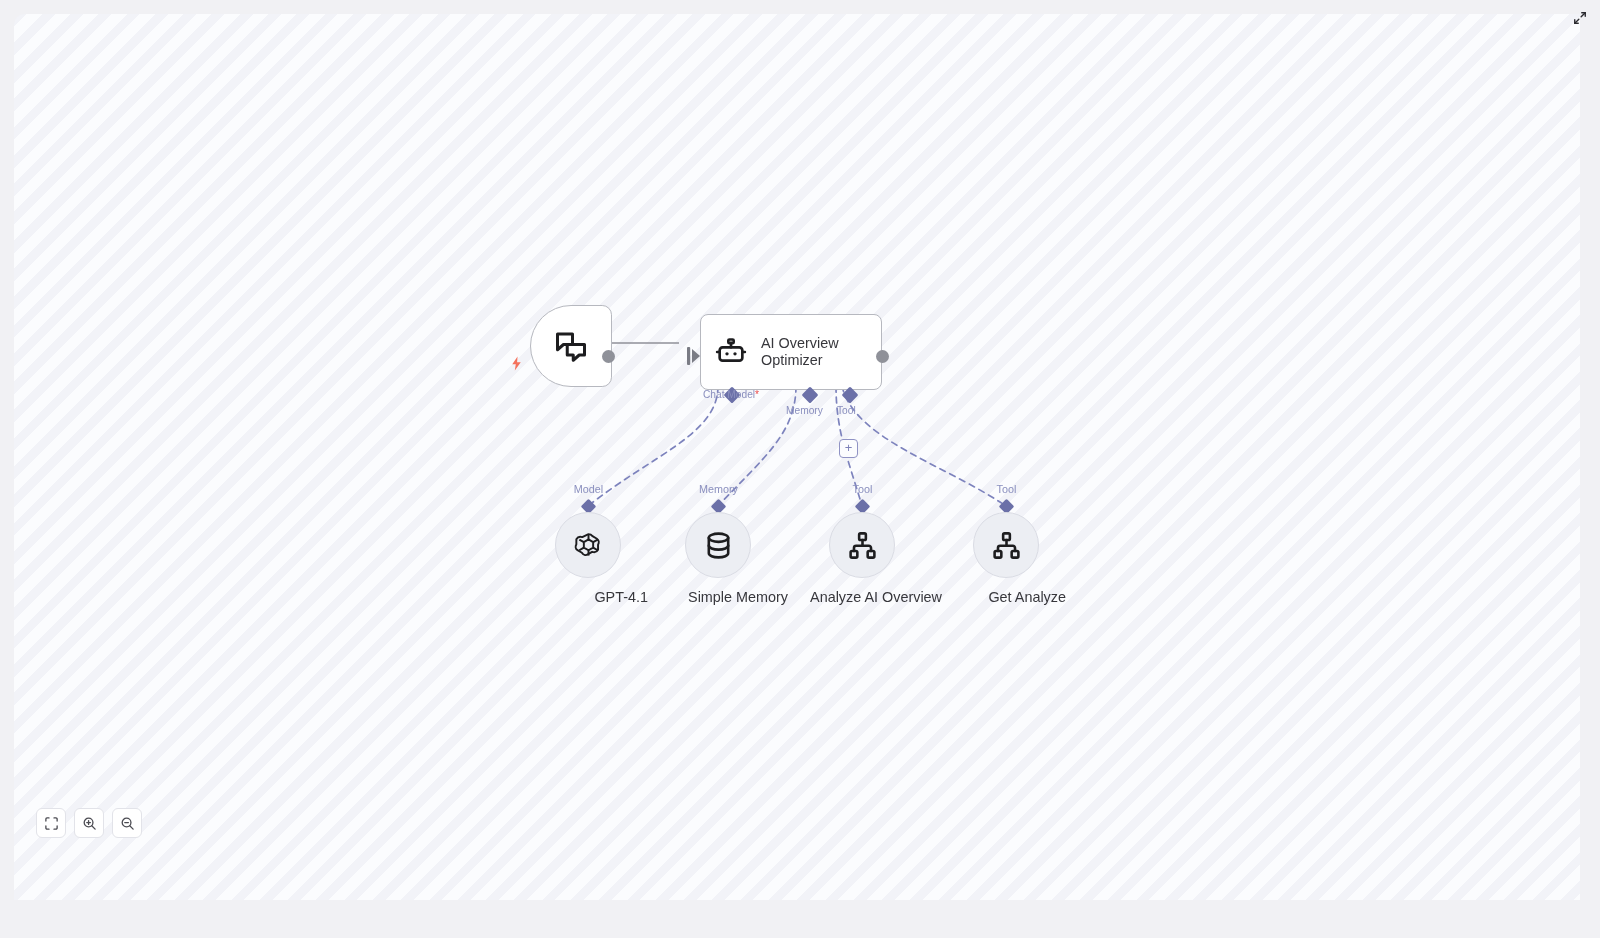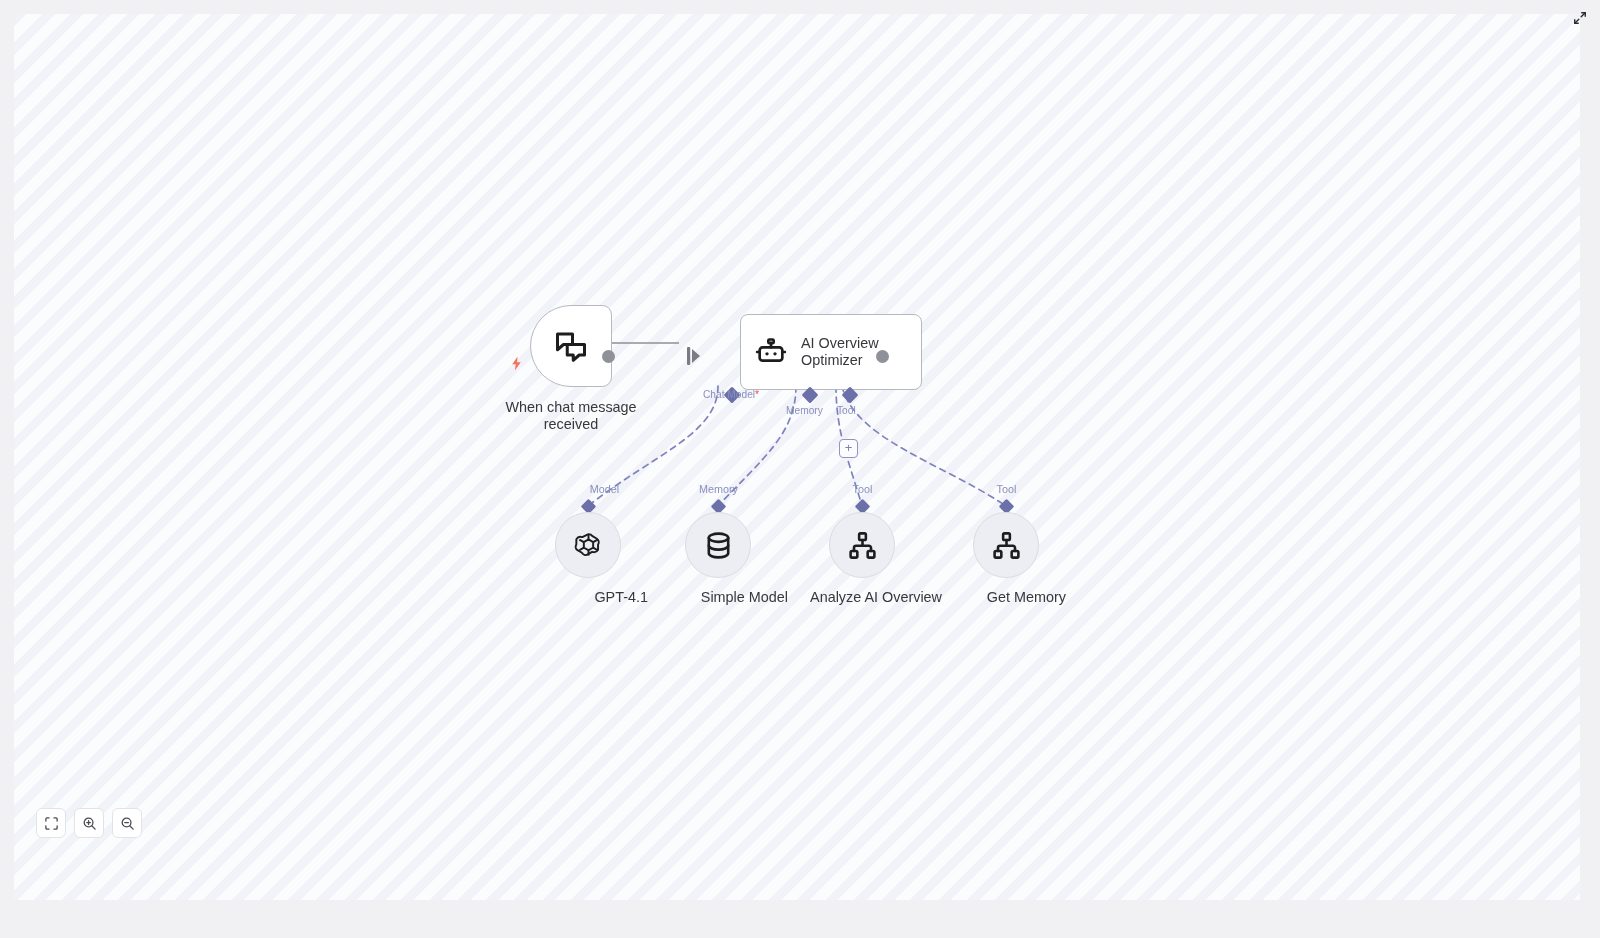--- a/index.html
+++ b/index.html
@@ -82,21 +82,21 @@
     position: absolute;
     left: 494px;
     top: 341px;
     width: 17px;
     height: 26px;
     color: #f4715c;
   }
 
   
   #agent-node {
-    left: 726px;
+    left: 686px;
     top: 300px;
     width: 182px;
     height: 76px;
     background: #ffffff;
     border: 1.4px solid #b6b8bf;
     border-radius: 8px;
     display: flex;
     align-items: center;
     padding-left: 14px;
     gap: 14px;
@@ -280,22 +280,20 @@
 
     <div class="node" id="trigger-node">
       <span class="glyph">
         <svg viewBox="0 0 24 24" fill="none" stroke="currentColor" stroke-width="2" stroke-linecap="round" stroke-linejoin="round">
           <path d="M3 4 h10 v7 h-6 l-4 3.5 V4 z"></path>
           <path d="M9.5 11 h11.5 v7 h-3.5 l-4 3.5 V18 H9.5 z"></path>
         </svg>
       </span>
     </div>
     <div class="port-dot" id="trigger-out-dot"></div>
-    <div class="node-label" id="trigger-label">When chat message
-received</div>
 
     <div class="input-arrow">
       <svg viewBox="0 0 18 22" fill="currentColor">
         <rect x="0" y="2" width="3.2" height="18" rx="1"></rect>
         <path d="M5 4 L13 11 L5 18 Z"></path>
       </svg>
     </div>
 
     <div class="node" id="agent-node">
       <span class="glyph">
@@ -319,21 +317,21 @@
     <div class="diamond top" id="dia-tool"></div>
 
     <div class="sub-port-label" id="label-chat-model">
       <span>Chat Model</span><span class="req-star">*</span>
     </div>
     <div class="sub-port-label" id="label-memory">Memory</div>
     <div class="sub-port-label" id="label-tool">Tool</div>
 
     <div id="add-tool-btn">+</div>
 
-    <div class="subnode-port-label" style="left:543px; top:469px; width:95px;">Model</div>
+    <div class="subnode-port-label" style="left:527px; top:469px; width:95px;">Model</div>
     <div class="diamond" style="left:569px; top:487px;"></div>
     <div class="subnode-circle" style="left:541px; top:498px;">
       <span class="glyph">
         <svg viewBox="0 0 24 24" fill="none" stroke="currentColor" stroke-width="1.5" stroke-linejoin="round">
           <path d="M12 3.2 c1.9 0 3.1 1.6 3.1 1.6 l3.4 2 c1.6 1 1.8 3 .9 4.6 l0 3.9 c-.9 1.6-2.9 2.2-4.6 1.6 l-3.4 2 c-1.6 .9-3.6 .3-4.5-1.3 l-3.4-2 c-1.6-1-1.8-3-.9-4.6 l0-3.9 C3.5 5.5 5.5 4.9 7.2 5.5 Z"></path>
           <path d="M12 7.3 L15.6 9.4 v4.2 L12 15.7 L8.4 13.6 V9.4 Z"></path>
           <path d="M12 7.3 V3.2"></path>
           <path d="M8.4 9.4 L4.9 7.4"></path>
           <path d="M8.4 13.6 L4.9 15.7"></path>
           <path d="M12 15.7 v4.1"></path>
@@ -348,21 +346,21 @@
     <div class="diamond" style="left:699px; top:487px;"></div>
     <div class="subnode-circle" style="left:671px; top:498px;">
       <span class="glyph">
         <svg viewBox="0 0 24 24" fill="none" stroke="currentColor" stroke-width="2" stroke-linecap="round" stroke-linejoin="round">
           <ellipse cx="12" cy="6" rx="7.5" ry="3.2"></ellipse>
           <path d="M4.5 6 v12 c0 1.8 3.4 3.2 7.5 3.2 s7.5-1.4 7.5-3.2 V6"></path>
           <path d="M4.5 12 c0 1.8 3.4 3.2 7.5 3.2 s7.5-1.4 7.5-3.2"></path>
         </svg>
       </span>
     </div>
-    <div class="subnode-label" style="left:634px; top:575px; width:140px;">Simple Model</div>
+    <div class="subnode-label" style="left:634px; top:575px; width:140px;">Simple Memory</div>
 
     <div class="subnode-port-label" style="left:801px; top:469px; width:95px;">Tool</div>
     <div class="diamond" style="left:843px; top:487px;"></div>
     <div class="subnode-circle" style="left:815px; top:498px;">
       <span class="glyph">
         <svg viewBox="0 0 24 24" fill="none" stroke="currentColor" stroke-width="2" stroke-linecap="round" stroke-linejoin="round">
           <rect x="9.4" y="2.6" width="5.2" height="5.2" rx="1.1"></rect>
           <rect x="2.8" y="16.2" width="5.2" height="5.2" rx="1.1"></rect>
           <rect x="16" y="16.2" width="5.2" height="5.2" rx="1.1"></rect>
           <path d="M12 7.8 v4.4"></path>
@@ -378,21 +376,21 @@
       <span class="glyph">
         <svg viewBox="0 0 24 24" fill="none" stroke="currentColor" stroke-width="2" stroke-linecap="round" stroke-linejoin="round">
           <rect x="9.4" y="2.6" width="5.2" height="5.2" rx="1.1"></rect>
           <rect x="2.8" y="16.2" width="5.2" height="5.2" rx="1.1"></rect>
           <rect x="16" y="16.2" width="5.2" height="5.2" rx="1.1"></rect>
           <path d="M12 7.8 v4.4"></path>
           <path d="M5.4 16.2 v-2.3 a1.7 1.7 0 0 1 1.7-1.7 h9.8 a1.7 1.7 0 0 1 1.7 1.7 v2.3"></path>
         </svg>
       </span>
     </div>
-    <div class="subnode-label" style="left:932px; top:575px; width:120px;">Get Memory</div>
+    <div class="subnode-label" style="left:932px; top:575px; width:120px;">Get Analyze</div>
 
     <div id="controls">
       <div class="ctrl-btn">
         <svg viewBox="0 0 24 24" fill="none" stroke="currentColor" stroke-width="2.1" stroke-linecap="round" stroke-linejoin="round">
           <path d="M3 8 V4.8 a1.8 1.8 0 0 1 1.8-1.8 H8"></path>
           <path d="M16 3 h3.2 A1.8 1.8 0 0 1 21 4.8 V8"></path>
           <path d="M21 16 v3.2 a1.8 1.8 0 0 1-1.8 1.8 H16"></path>
           <path d="M8 21 H4.8 A1.8 1.8 0 0 1 3 19.2 V16"></path>
         </svg>
       </div>

